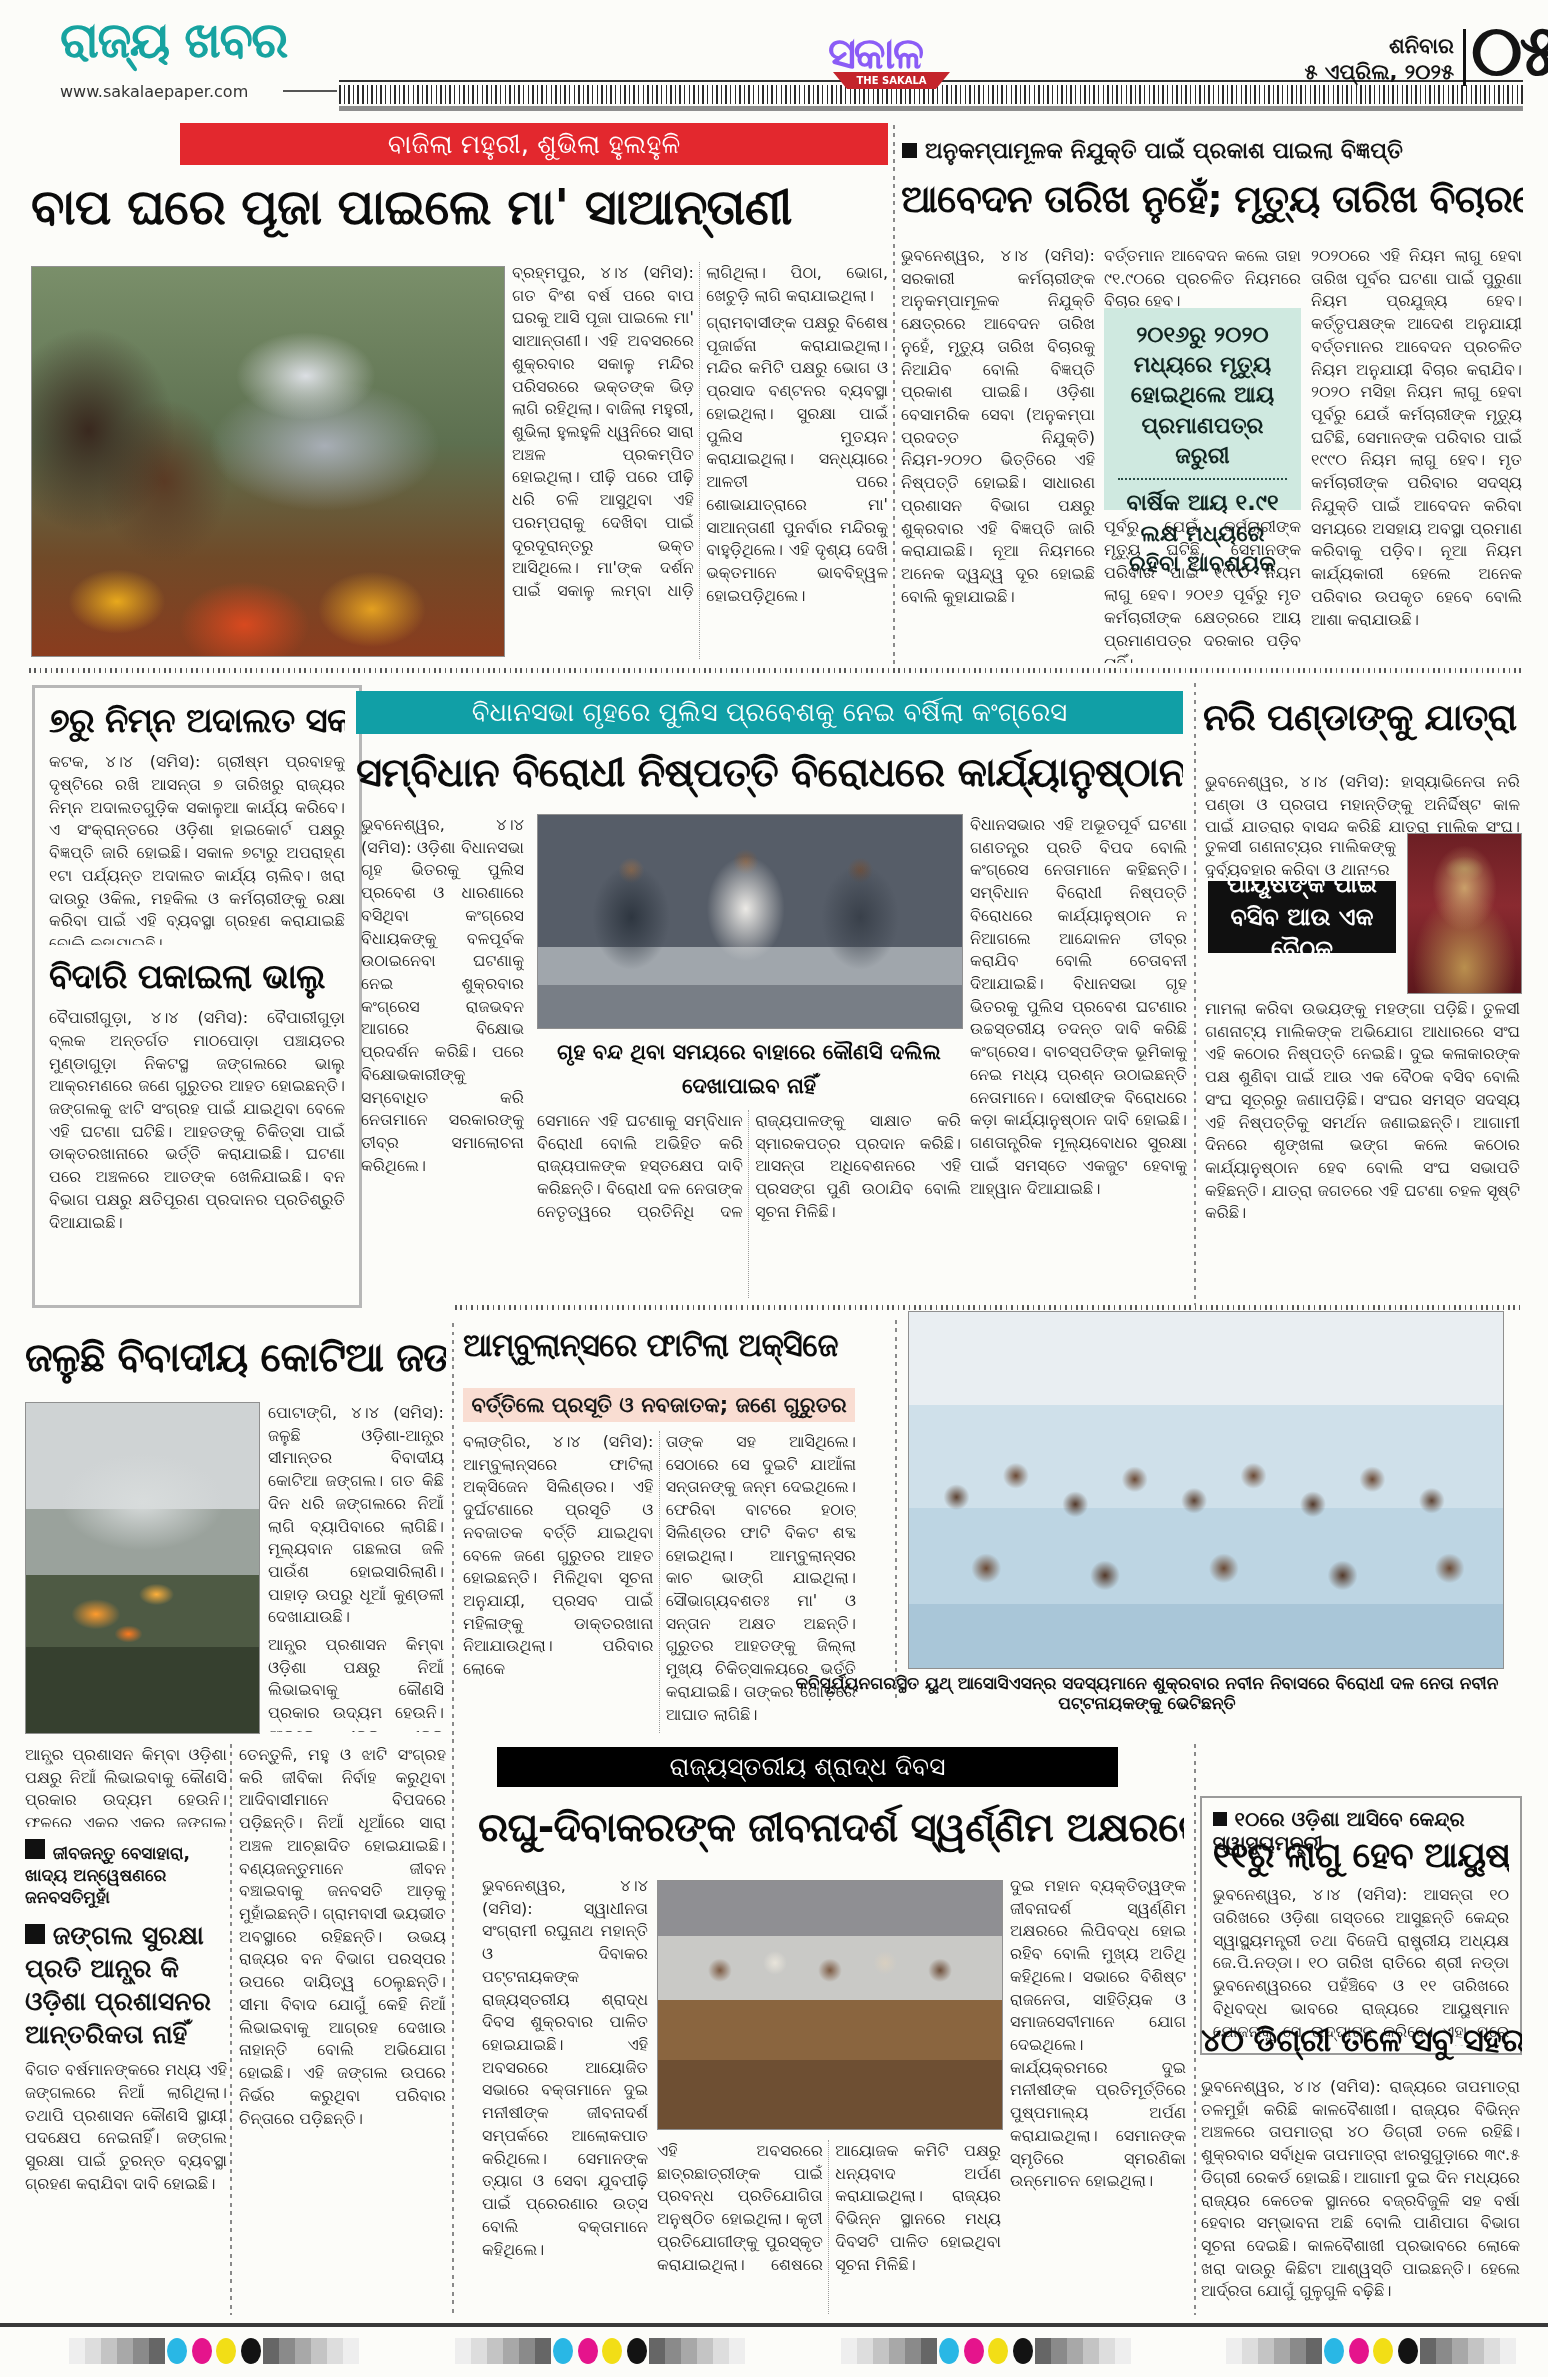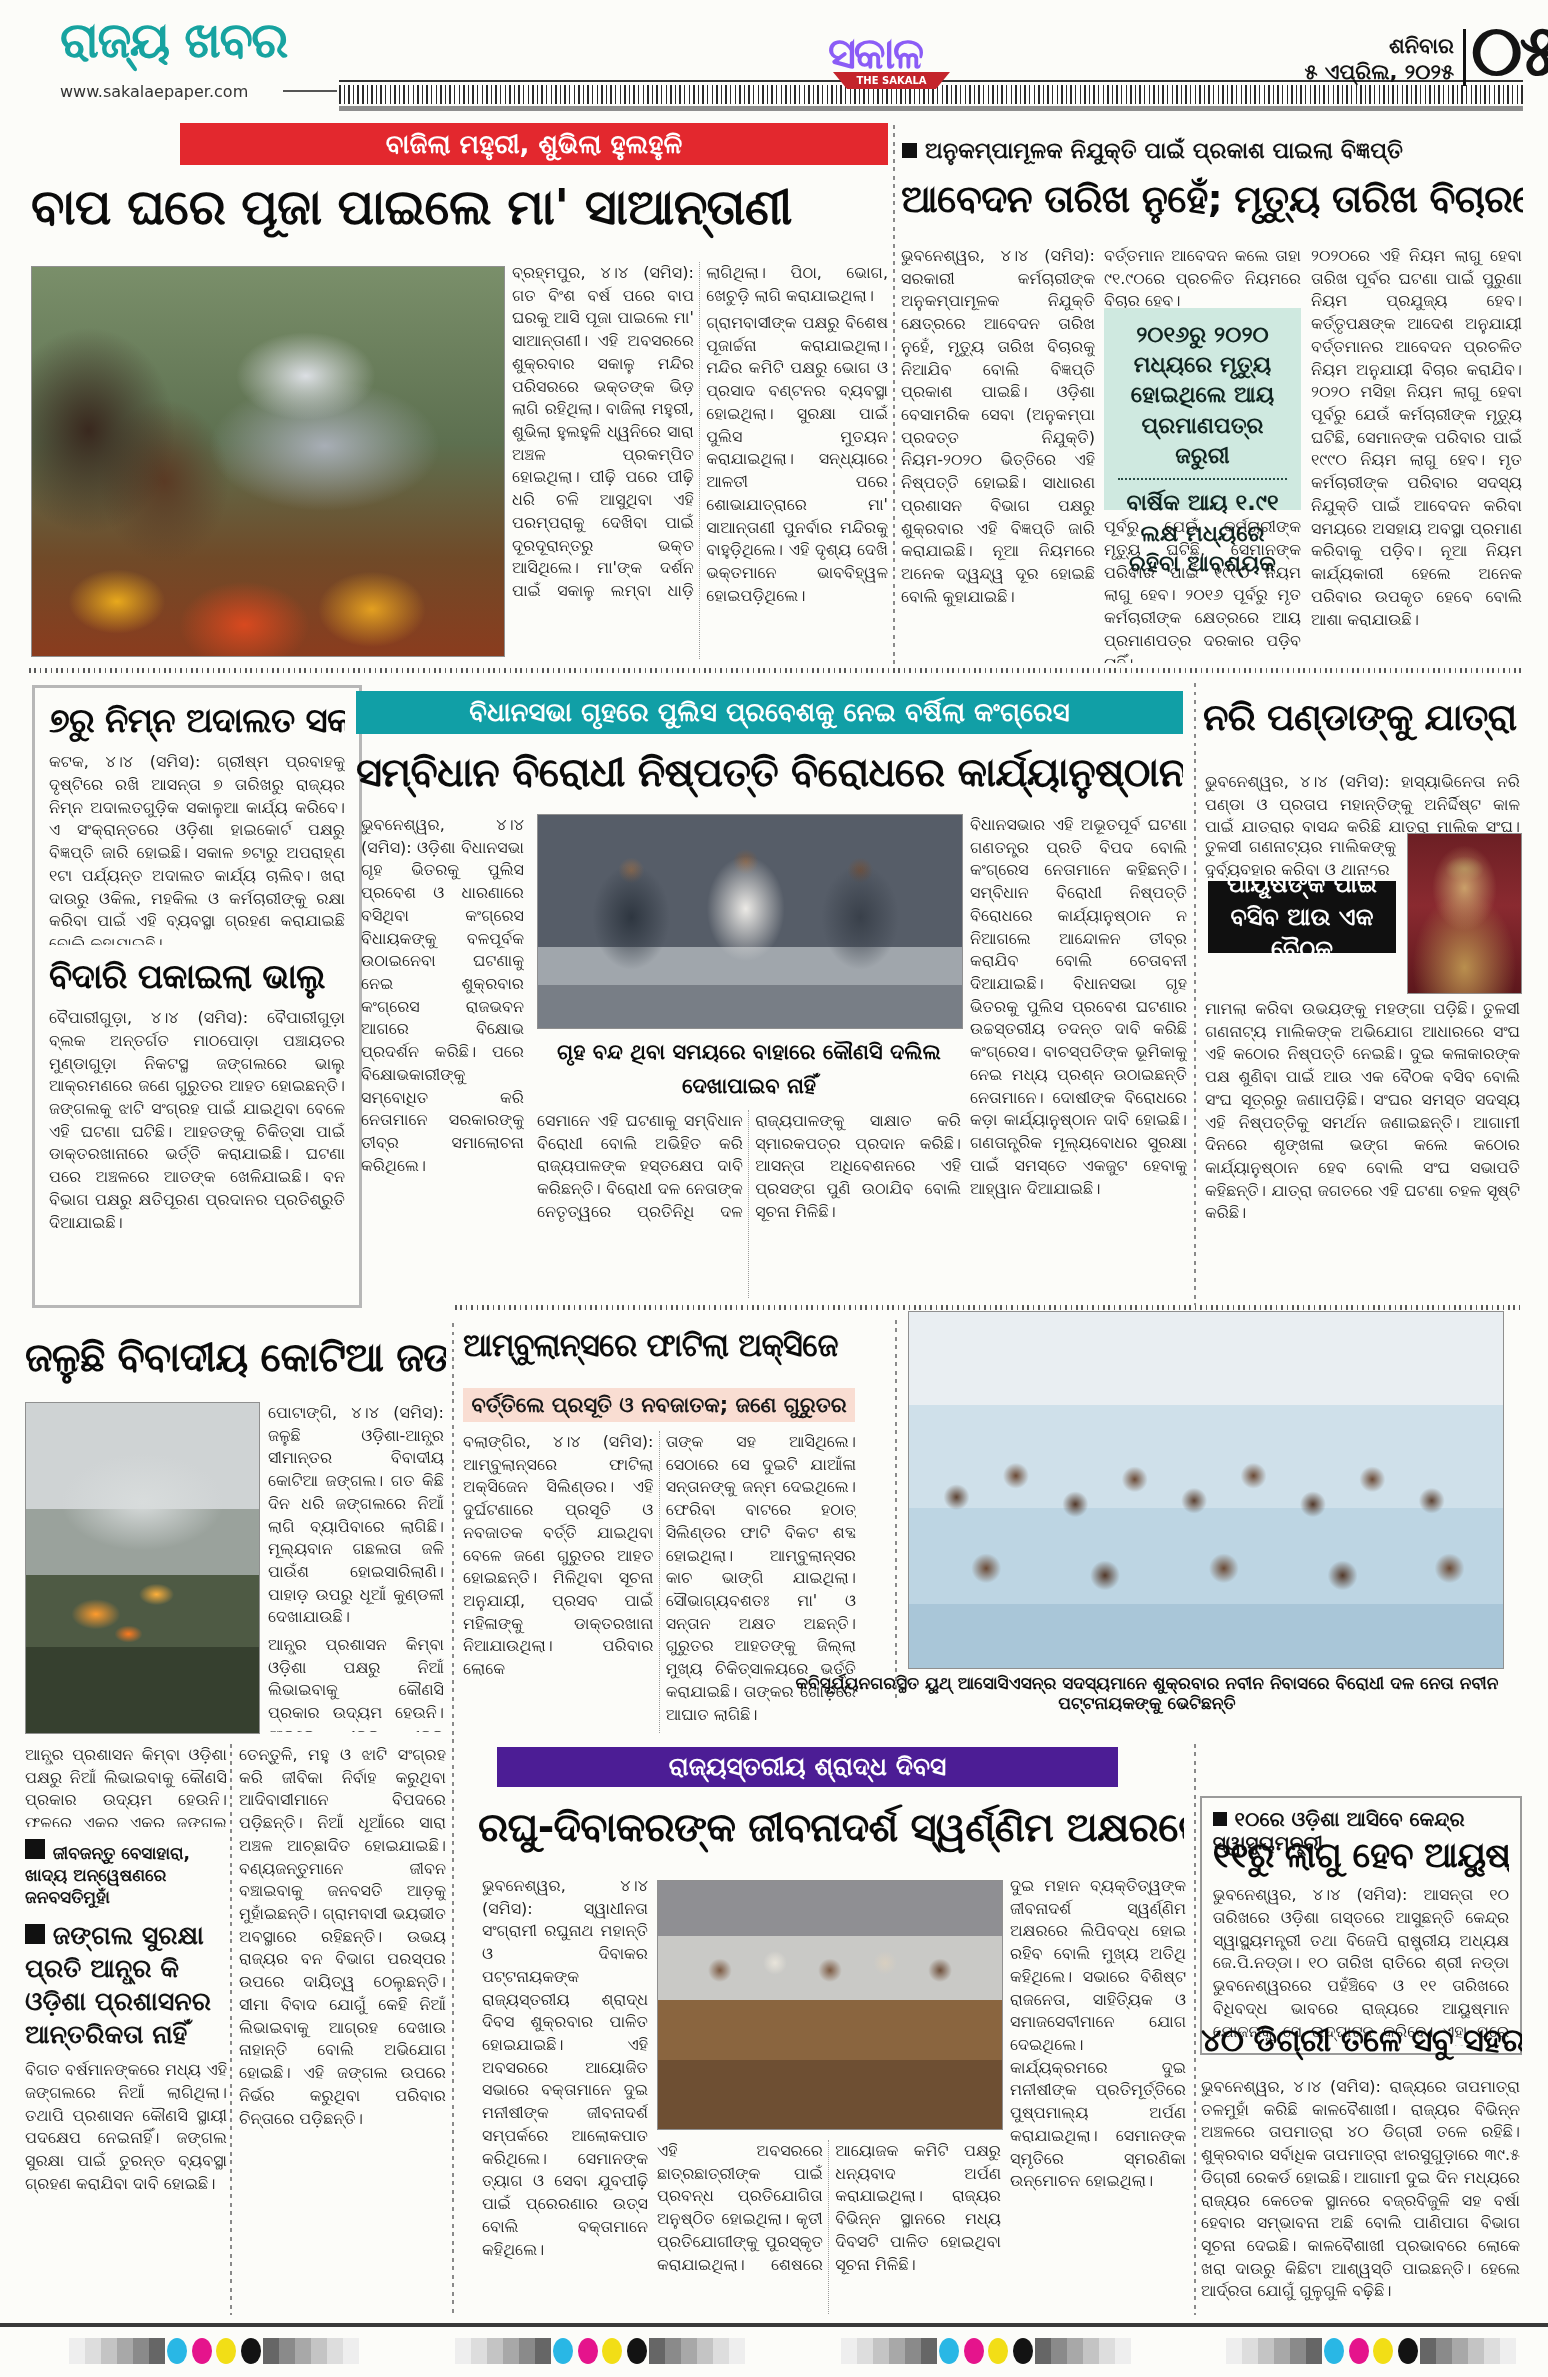--- a/index.html
+++ b/index.html
@@ -5,21 +5,21 @@
   html,body{margin:0;padding:0;background:#8a8a8a;}
   #page{position:relative;width:1548px;height:2377px;margin:0 auto;background:#fcfcf9;
         font-family:"DejaVu Sans","Liberation Sans",sans-serif;color:#141414;overflow:hidden;}
   .abs{position:absolute;}
   .bodytext{font-size:16px;line-height:1.42;text-align:justify;color:#1d1d1d;overflow:hidden;}
   .bodytext p{margin:0 0 4.6px 0;}
   .cols2{column-count:2;column-gap:12.3px;column-rule:1.5px dotted #9a9a9a;}
   .hl{font-weight:bold;color:#0b0b0b;letter-spacing:-0.8px;}
   .nowrap{white-space:nowrap;overflow:hidden;}
   .center{text-align:center;}
-  .kicker-bar{display:flex;align-items:center;justify-content:center;font-weight:bold;color:#fff;}
+  .kicker-bar{display:flex;align-items:center;justify-content:center;font-weight:normal;color:#fff;}
   .boxed{border:3.1px solid #b7b7b7;}
   .photo{border:0.8px solid #8f8f8f;}
   .hdash{background:repeating-linear-gradient(90deg,#5a5a5a 0 1.5px,transparent 1.5px 5.4px);}
   .vdash{background:repeating-linear-gradient(180deg,#8a8a8a 0 3.9px,transparent 3.9px 8.5px);width:1.5px;}
   .caption{font-weight:bold;font-size:17px;color:#101010;}
   .sq{display:inline-block;width:15.4px;height:15.4px;background:#111;margin-right:7.7px;}
   .rs{display:inline-block;width:16px;height:26px;}
   .ro{display:inline-block;width:20px;height:26px;border-radius:50%;margin:0 2.3px;}
   .regbar{display:flex;align-items:center;}
   .mintbox{background:#cfe9e0;color:#10231f;text-align:center;font-weight:bold;}
@@ -189,21 +189,21 @@
         radial-gradient(20px 20px at 88% 53%, #5d4333, transparent 65%),
         radial-gradient(23px 23px at 13% 72%, #6b4a35, transparent 65%),
         radial-gradient(23px 23px at 33% 74%, #53392a, transparent 65%),
         radial-gradient(23px 23px at 53% 72%, #6b4a35, transparent 65%),
         radial-gradient(23px 23px at 73% 74%, #53392a, transparent 65%),
         radial-gradient(23px 23px at 91% 72%, #6b4a35, transparent 65%),
         linear-gradient(180deg,#e9eef2 0 26%,#cfe0ea 26% 55%,#bdd5e3 55% 82%,#a9c6d8 82%);"></div>
   <div class="abs caption center" style="left:771px;top:1673px;width:752px;height:26px;">କବିସୂର୍ଯ୍ୟନଗରସ୍ଥିତ ୟୁଥ୍ ଆସୋସିଏସନ୍‌ର ସଦସ୍ୟମାନେ ଶୁକ୍ରବାର ନବୀନ ନିବାସରେ ବିରୋଧୀ ଦଳ ନେତା ନବୀନ ପଟ୍ଟନାୟକଙ୍କୁ ଭେଟିଛନ୍ତି</div>
 
   <div>
-    <div class="abs kicker-bar" style="left:497px;top:1747px;width:621px;height:40px;background:#4c1d95;font-size:25px;">ରାଜ୍ୟସ୍ତରୀୟ ଶ୍ରାଦ୍ଧ ଦିବସ</div>
+    <div class="abs kicker-bar" style="left:497px;top:1747px;width:621px;height:40px;background:#000000;font-size:25px;">ରାଜ୍ୟସ୍ତରୀୟ ଶ୍ରାଦ୍ଧ ଦିବସ</div>
     <div class="abs hl nowrap center" style="left:478px;top:1797px;width:706px;height:65px;font-size:40px;line-height:1.5;">ରଘୁ-ଦିବାକରଙ୍କ ଜୀବନାଦର୍ଶ ସ୍ୱର୍ଣ୍ଣିମ ଅକ୍ଷରରେ ଲିପିବଦ୍ଧ</div>
 
     <div class="abs bodytext" style="left:482px;top:1875px;width:166px;height:438px;">ଭୁବନେଶ୍ୱର, ୪।୪ (ସମିସ): ସ୍ୱାଧୀନତା ସଂଗ୍ରାମୀ ରଘୁନାଥ ମହାନ୍ତି ଓ ଦିବାକର ପଟ୍ଟନାୟକଙ୍କ ରାଜ୍ୟସ୍ତରୀୟ ଶ୍ରାଦ୍ଧ ଦିବସ ଶୁକ୍ରବାର ପାଳିତ ହୋଇଯାଇଛି। ଏହି ଅବସରରେ ଆୟୋଜିତ ସଭାରେ ବକ୍ତାମାନେ ଦୁଇ ମନୀଷୀଙ୍କ ଜୀବନାଦର୍ଶ ସମ୍ପର୍କରେ ଆଲୋକପାତ କରିଥିଲେ। ସେମାନଙ୍କ ତ୍ୟାଗ ଓ ସେବା ଯୁବପୀଢ଼ି ପାଇଁ ପ୍ରେରଣାର ଉତ୍ସ ବୋଲି ବକ୍ତାମାନେ କହିଥିଲେ।</div>
     <div class="abs photo" style="left:657px;top:1880px;width:344px;height:248px;background:
           radial-gradient(17px 17px at 18% 36%, #7c5a42, transparent 70%),
           radial-gradient(17px 17px at 34% 33%, #e8e4da, transparent 70%),
           radial-gradient(17px 17px at 50% 36%, #7c5a42, transparent 70%),
           radial-gradient(17px 17px at 66% 33%, #d8cfc0, transparent 70%),
           radial-gradient(17px 17px at 82% 36%, #6e4f3a, transparent 70%),
           linear-gradient(180deg,#8f8f93 0 22%,#c9c9c6 22% 48%,#8a653f 48% 72%,#6e4f33 72%);"></div>

